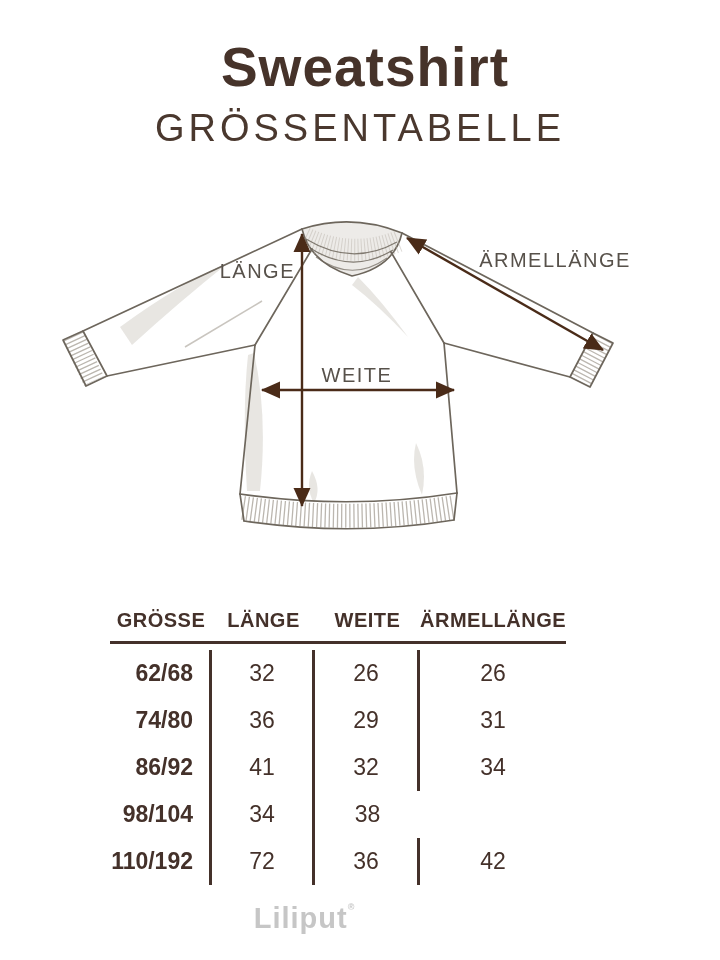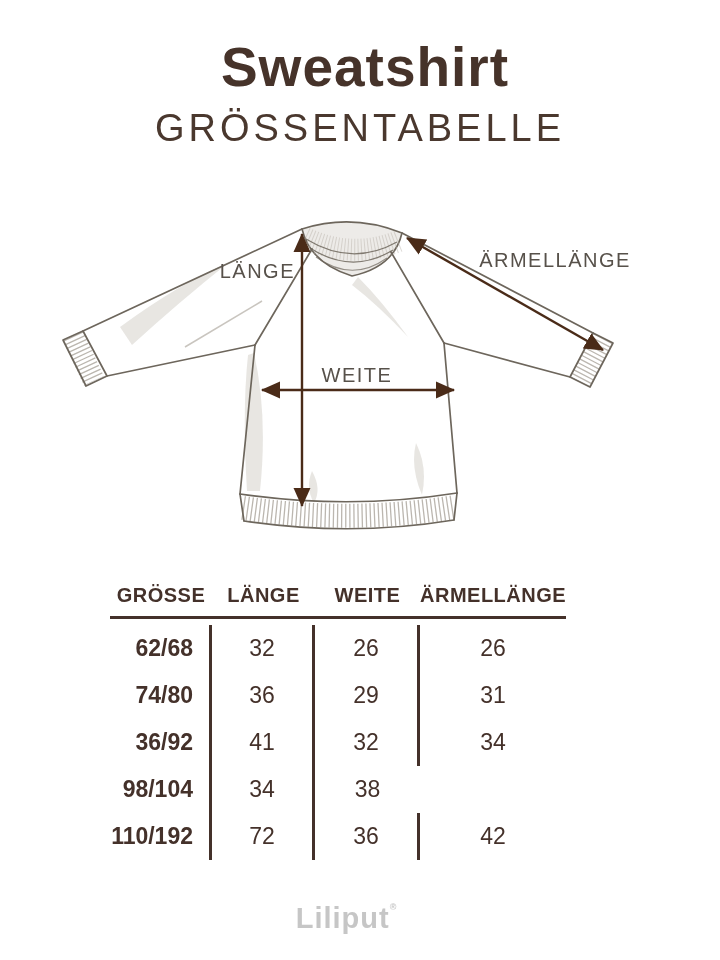--- a/index.html
+++ b/index.html
@@ -25,36 +25,36 @@
   .diagram svg{display:block;width:620px;height:335px;}
   .diag-label{
     font-family:"Liberation Sans","DejaVu Sans",sans-serif;
     font-size:20px;letter-spacing:1.5px;fill:#57514a;font-weight:500;
   }
   
   .size-table{position:absolute;left:110px;top:580px;width:456px;}
   .thead,.trow{display:grid;grid-template-columns:102px 103px 105px 146px;}
   .th{
     font-size:20px;font-weight:700;letter-spacing:0.5px;text-align:center;
-    color:#44312a;line-height:30px;white-space:nowrap;
+    color:#44312a;line-height:30px;white-space:nowrap;margin-top:25px;
   }
   .rule{border-top:3px solid #44312a;margin-top:6px;}
   .tbody{margin-top:6px;}
   .trow{height:47px;}
   .td{
     font-size:23px;color:#44312a;display:flex;align-items:center;
     justify-content:center;
   }
   .td.size{justify-content:flex-end;padding-right:16px;font-weight:700;
     box-sizing:border-box;}
   .tbody .td:not(:last-child){border-right:3px solid #44312a;}
   
   .brand{
     position:absolute;top:902px;left:0;width:608px;text-align:center;
-    color:#c6c6c6;font-weight:800;font-size:29px;letter-spacing:1px;margin-left:42px;
+    color:#c6c6c6;font-weight:800;font-size:29px;letter-spacing:1px;
   }
   .brand sup{font-size:9px;font-weight:700;vertical-align:18px;letter-spacing:0;}
 </style>
 </head>
 <body>
 
 <div class="header">
   <div class="title">Sweatshirt</div>
   <div class="subtitle">GRÖSSENTABELLE</div>
 </div>
@@ -139,21 +139,21 @@
       <div class="td">26</div>
       <div class="td">26</div>
     </div>
     <div class="trow">
       <div class="td size">74/80</div>
       <div class="td">36</div>
       <div class="td">29</div>
       <div class="td">31</div>
     </div>
     <div class="trow">
-      <div class="td size">36/92</div>
+      <div class="td size">86/92</div>
       <div class="td">41</div>
       <div class="td">32</div>
       <div class="td">34</div>
     </div>
     <div class="trow">
       <div class="td size">98/104</div>
       <div class="td">34</div>
       <div class="td">38</div>
     </div>
     <div class="trow">

